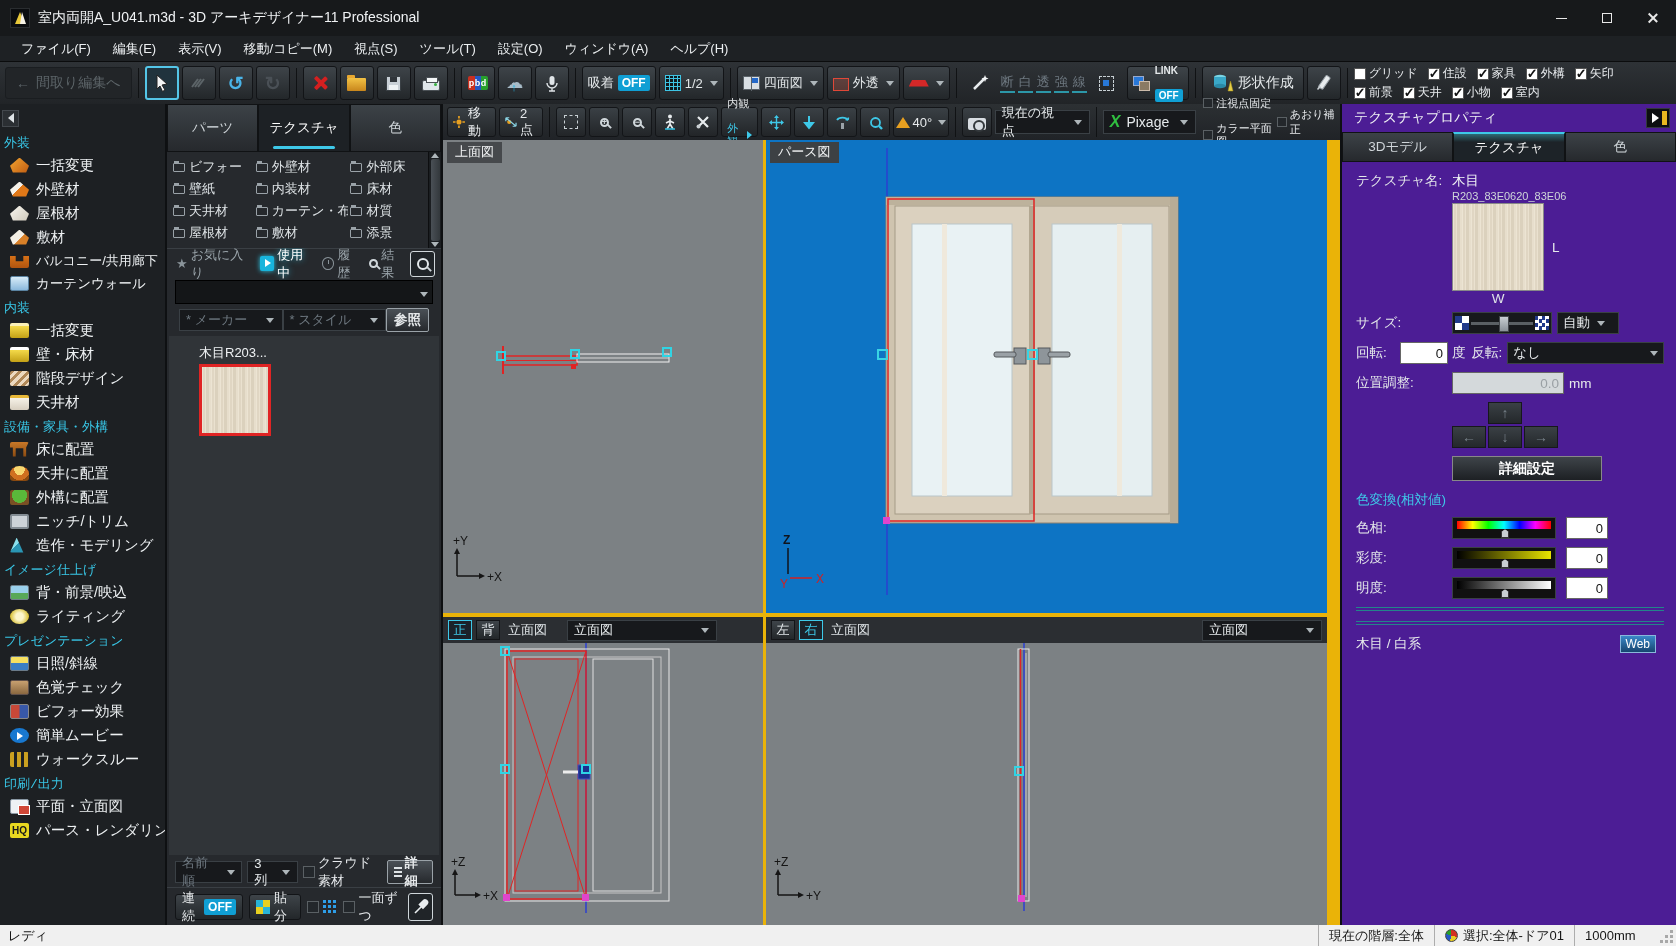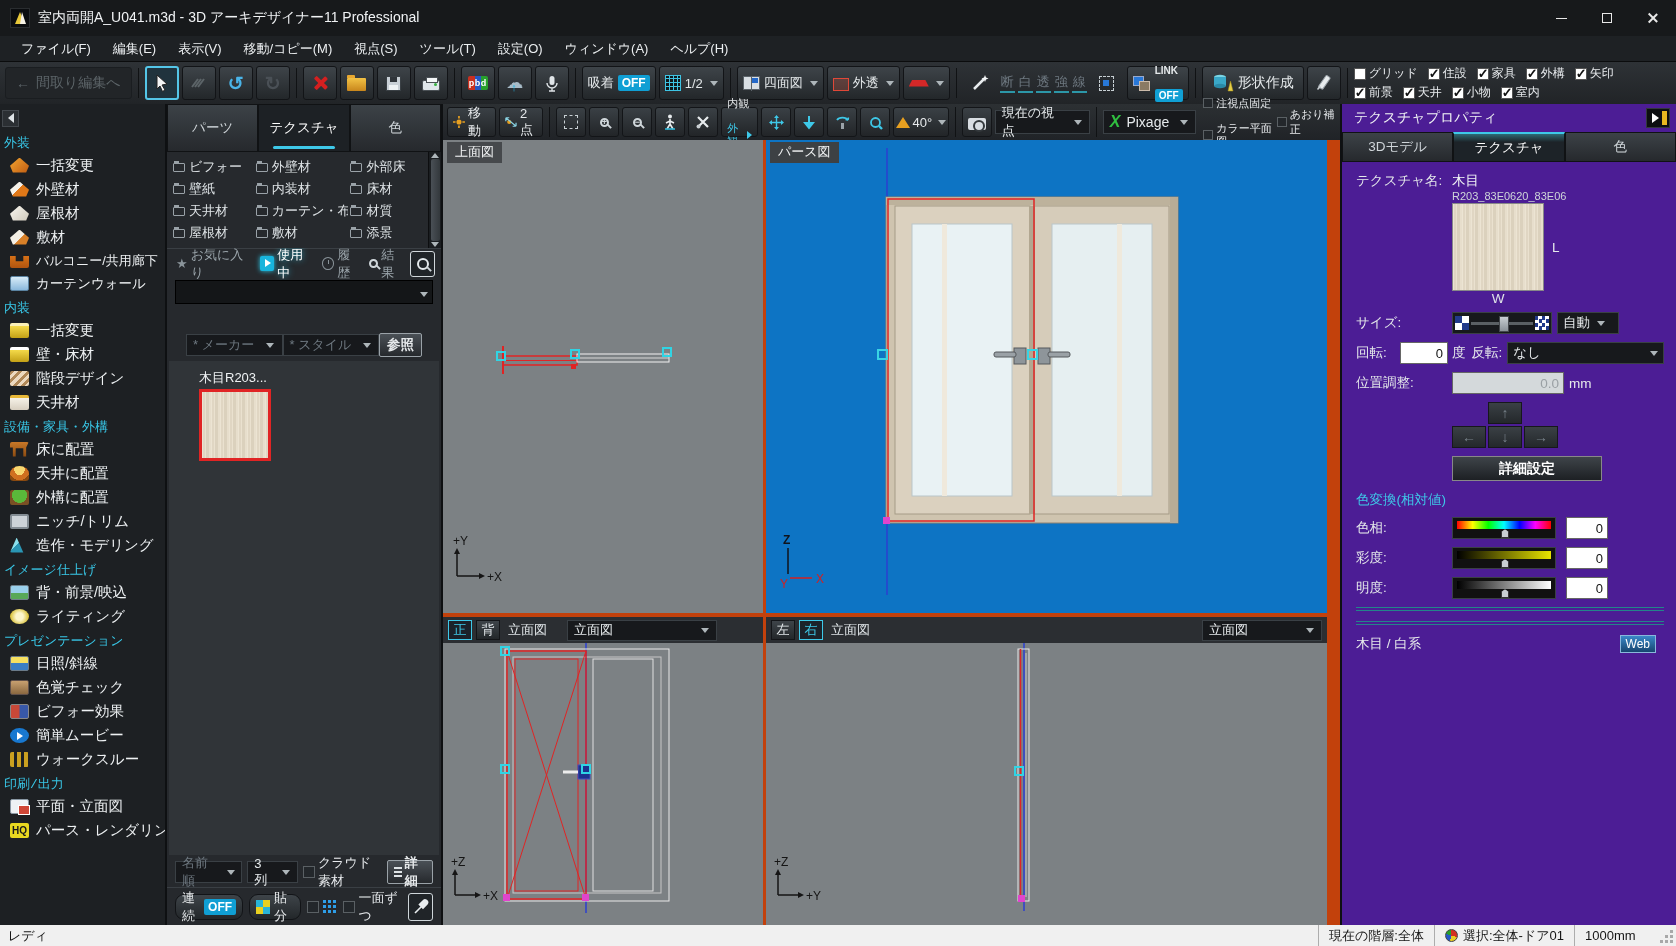--- a/index.html
+++ b/index.html
@@ -132,39 +132,39 @@
   .filter-row{height:30px;display:flex;align-items:center;gap:2px;padding:0 6px;flex:none;border-top:1px solid #3a3f44;}
   .filt{display:flex;align-items:center;gap:3px;color:#9aa4aa;font-size:13px;padding:2px 3px;}
   .filt .star{color:#8a949a;font-size:13px;}
   .filt.active{color:#fff;text-shadow:0 0 6px #2ec8e8;}
   .playbadge{width:15px;height:15px;background:#18b4dc;border-radius:2px;position:relative;box-shadow:0 0 5px #2ec8e8;}
   .playbadge::after{content:"";position:absolute;left:5px;top:3px;border-top:4.5px solid transparent;border-bottom:4.5px solid transparent;border-left:6px solid #fff;}
   .clockic{width:13px;height:13px;border-radius:50%;border:1.5px solid #8a949a;position:relative;}
   .clockic::after{content:"";position:absolute;left:5px;top:2px;width:1.5px;height:4px;background:#8a949a;box-shadow:1px 3px 0 -0.5px #8a949a;}
   .search-btn{margin-left:auto;width:26px;height:26px;border:1.5px solid #d0d6da;border-radius:3px;background:#202428;display:flex;align-items:center;justify-content:center;}
   .empty-dd{height:24px;margin:2px 8px;background:#141618;border:1px solid #000;display:flex;align-items:center;flex:none;}
-  .maker-row{height:28px;display:flex;gap:0;padding:0 19px;align-items:center;flex:none;margin-top:25px;}
+  .maker-row{height:28px;display:flex;gap:0;padding:0 12px;align-items:center;flex:none;}
   .maker-row .dd{flex:1;color:#6e7880;height:22px;}
   .ref-btn{height:24px;padding:0 7px;background:linear-gradient(#4a5056,#26292d);border:1px solid #9aa2a8;border-radius:2px;font-weight:bold;font-size:13.5px;display:flex;align-items:center;}
   .tex-list{flex:1;background:#303438;margin:2px 2px;position:relative;padding:8px 0 0 30px;}
   .tex-item .tname{font-size:13px;color:#eef1f3;margin-bottom:2px;}
   .wood{background:repeating-linear-gradient(90deg,#ece4d3 0 1px,#e0d6c3 1px 3px,#eae1cf 3px 4px,#dbd1bd 4px 7px,#e7decc 7px 9px);}
   .tex-thumb{width:72px;height:72px;border:3px solid #e02424;}
   .sort-row{height:30px;display:flex;align-items:center;gap:5px;padding:0 8px;flex:none;}
   .sort-row .dd{height:22px;}
   .detail-btn{margin-left:auto;height:24px;padding:0 6px;background:linear-gradient(#4a5056,#26292d);border:1px solid #9aa2a8;border-radius:2px;font-weight:bold;display:flex;align-items:center;gap:3px;}
   .detail-btn .bars{width:10px;height:10px;background:repeating-linear-gradient(0deg,#dfe4e7 0 2px,transparent 2px 4px);}
   .paste-row{height:38px;display:flex;align-items:center;gap:6px;padding:0 8px;border-top:1px solid #3a3f44;flex:none;}
-  .pill{height:26px;display:flex;align-items:center;gap:4px;padding:0 6px;background:linear-gradient(#3e4449,#23272a);border:1px solid #121417;border-radius:9px;}
+  .pill{height:26px;display:flex;align-items:center;gap:4px;padding:0 6px;background:linear-gradient(#3e4449,#23272a);border:1px solid #121417;border-radius:3px;}
   .ic-split{width:14px;height:14px;background:linear-gradient(90deg,#28b4d8 50%,#e8d020 50%),linear-gradient(90deg,#e8d020 50%,#28b4d8 50%);background-size:100% 50%;background-repeat:no-repeat;background-position:top,bottom;}
   .ic-bluegrid{width:15px;height:15px;background-image:radial-gradient(#2e9ee8 1.5px,transparent 1.6px);background-size:5px 5px;}
   .dropper-btn{margin-left:auto;width:28px;height:28px;border:1.5px solid #cfd6da;border-radius:3px;display:flex;align-items:center;justify-content:center;background:#202428;}
   
   .center{flex:1;display:flex;flex-direction:column;min-width:0;}
-  .views{flex:1;position:relative;background:#c2410c;}
+  .views{flex:1;position:relative;background:#eab308;}
   .vp{position:absolute;overflow:hidden;}
   .vp-top{left:0;top:0;width:320px;height:473px;background:#7c8184;}
   .vp-persp{left:323px;top:0;width:561px;height:473px;background:#0d74c4;}
   .vp-front{left:0;top:477px;width:320px;bottom:0;background:#26292d;}
   .vp-side{left:323px;top:477px;width:561px;bottom:0;background:#26292d;}
   .vp-label{position:absolute;left:4px;top:2px;background:#46494c;color:#f2f4f5;padding:1px 8px 2px;font-size:13px;z-index:3;}
   .vp-persp .vp-label{background:#3d4144;}
   .vhead{height:26px;background:#2b2e32;display:flex;align-items:center;gap:4px;padding:0 5px;}
   .vtog{width:24px;height:20px;background:linear-gradient(#3e4449,#23272a);border:1px solid #131518;display:flex;align-items:center;justify-content:center;color:#dfe4e7;font-size:13px;}
   .vtog.on{color:#3ec8e8;background:#1b222a;border-color:#3ec8e8;}

